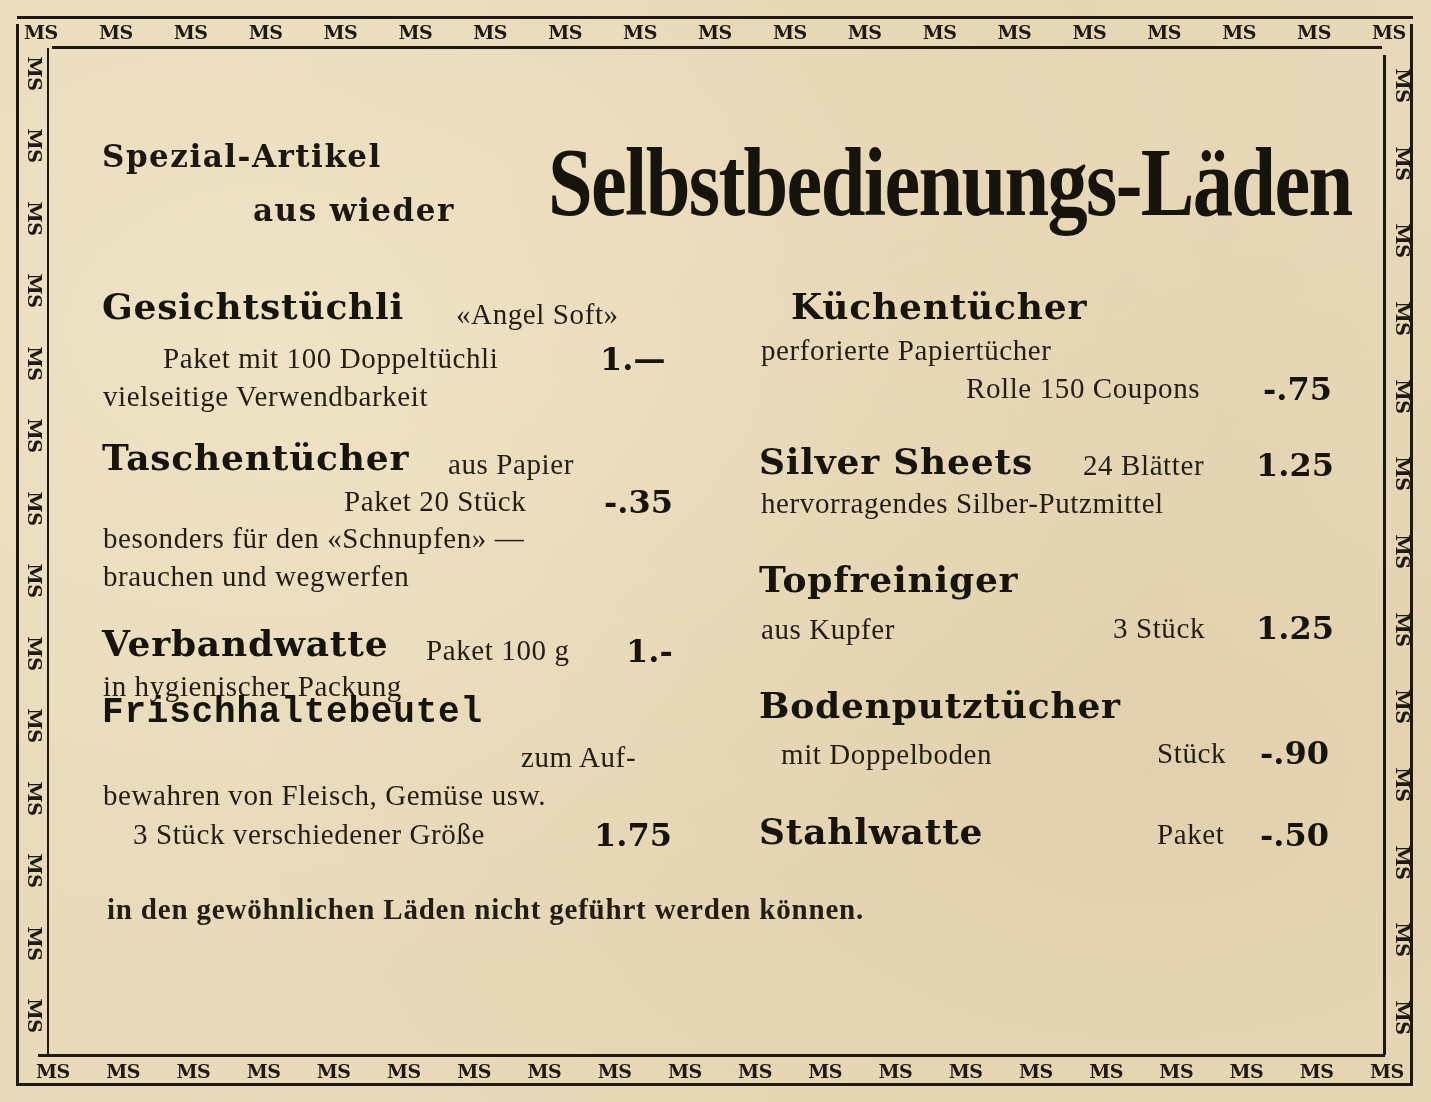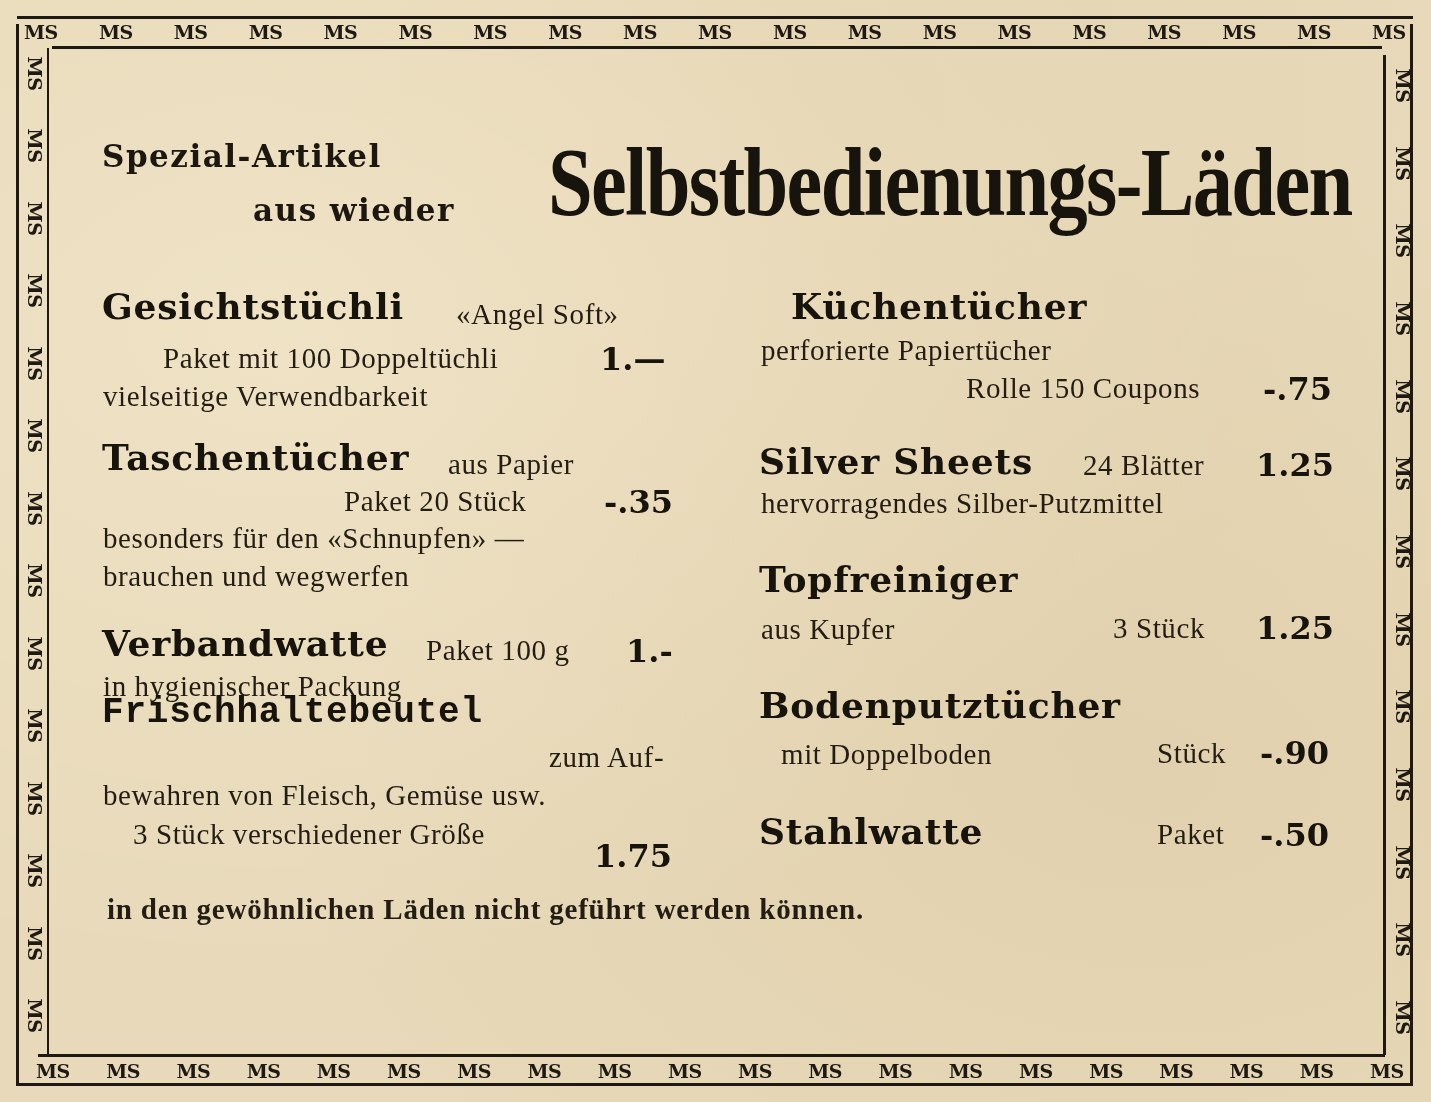--- a/index.html
+++ b/index.html
@@ -198,24 +198,24 @@
 
   <div>
     <div class="b" style="left:102px; top:622px;">Verbandwatte</div>
     <div class="t" style="left:426px; top:634px;">Paket 100 g</div>
     <div class="p" style="left:626px; top:632px;">1.-</div>
     <div class="t" style="left:103px; top:670px;">in hygienischer Packung</div>
   </div>
 
   <div>
     <div class="b" style="left:102px; top:692px;font-family:Liberation Mono, monospace;">Frischhaltebeutel</div>
-    <div class="t" style="left:521px; top:741px;margin-left:28px;">zum Auf-</div>
+    <div class="t" style="left:521px; top:741px;">zum Auf-</div>
     <div class="t" style="left:103px; top:779px;">bewahren von Fleisch, Gemüse usw.</div>
     <div class="t" style="left:133px; top:818px;">3 Stück verschiedener Größe</div>
-    <div class="p" style="left:594px; top:816px;margin-top:21px;">1.75</div>
+    <div class="p" style="left:594px; top:816px;">1.75</div>
   </div>
 </div>
 
 <div>
 
   <div>
     <div class="b" style="left:759px; top:285px;margin-left:32px;">Küchentücher</div>
     <div class="t" style="left:761px; top:334px;">perforierte Papiertücher</div>
     <div class="t" style="left:966px; top:372px;">Rolle 150 Coupons</div>
     <div class="p" style="left:1263px; top:370px;">-.75</div>

